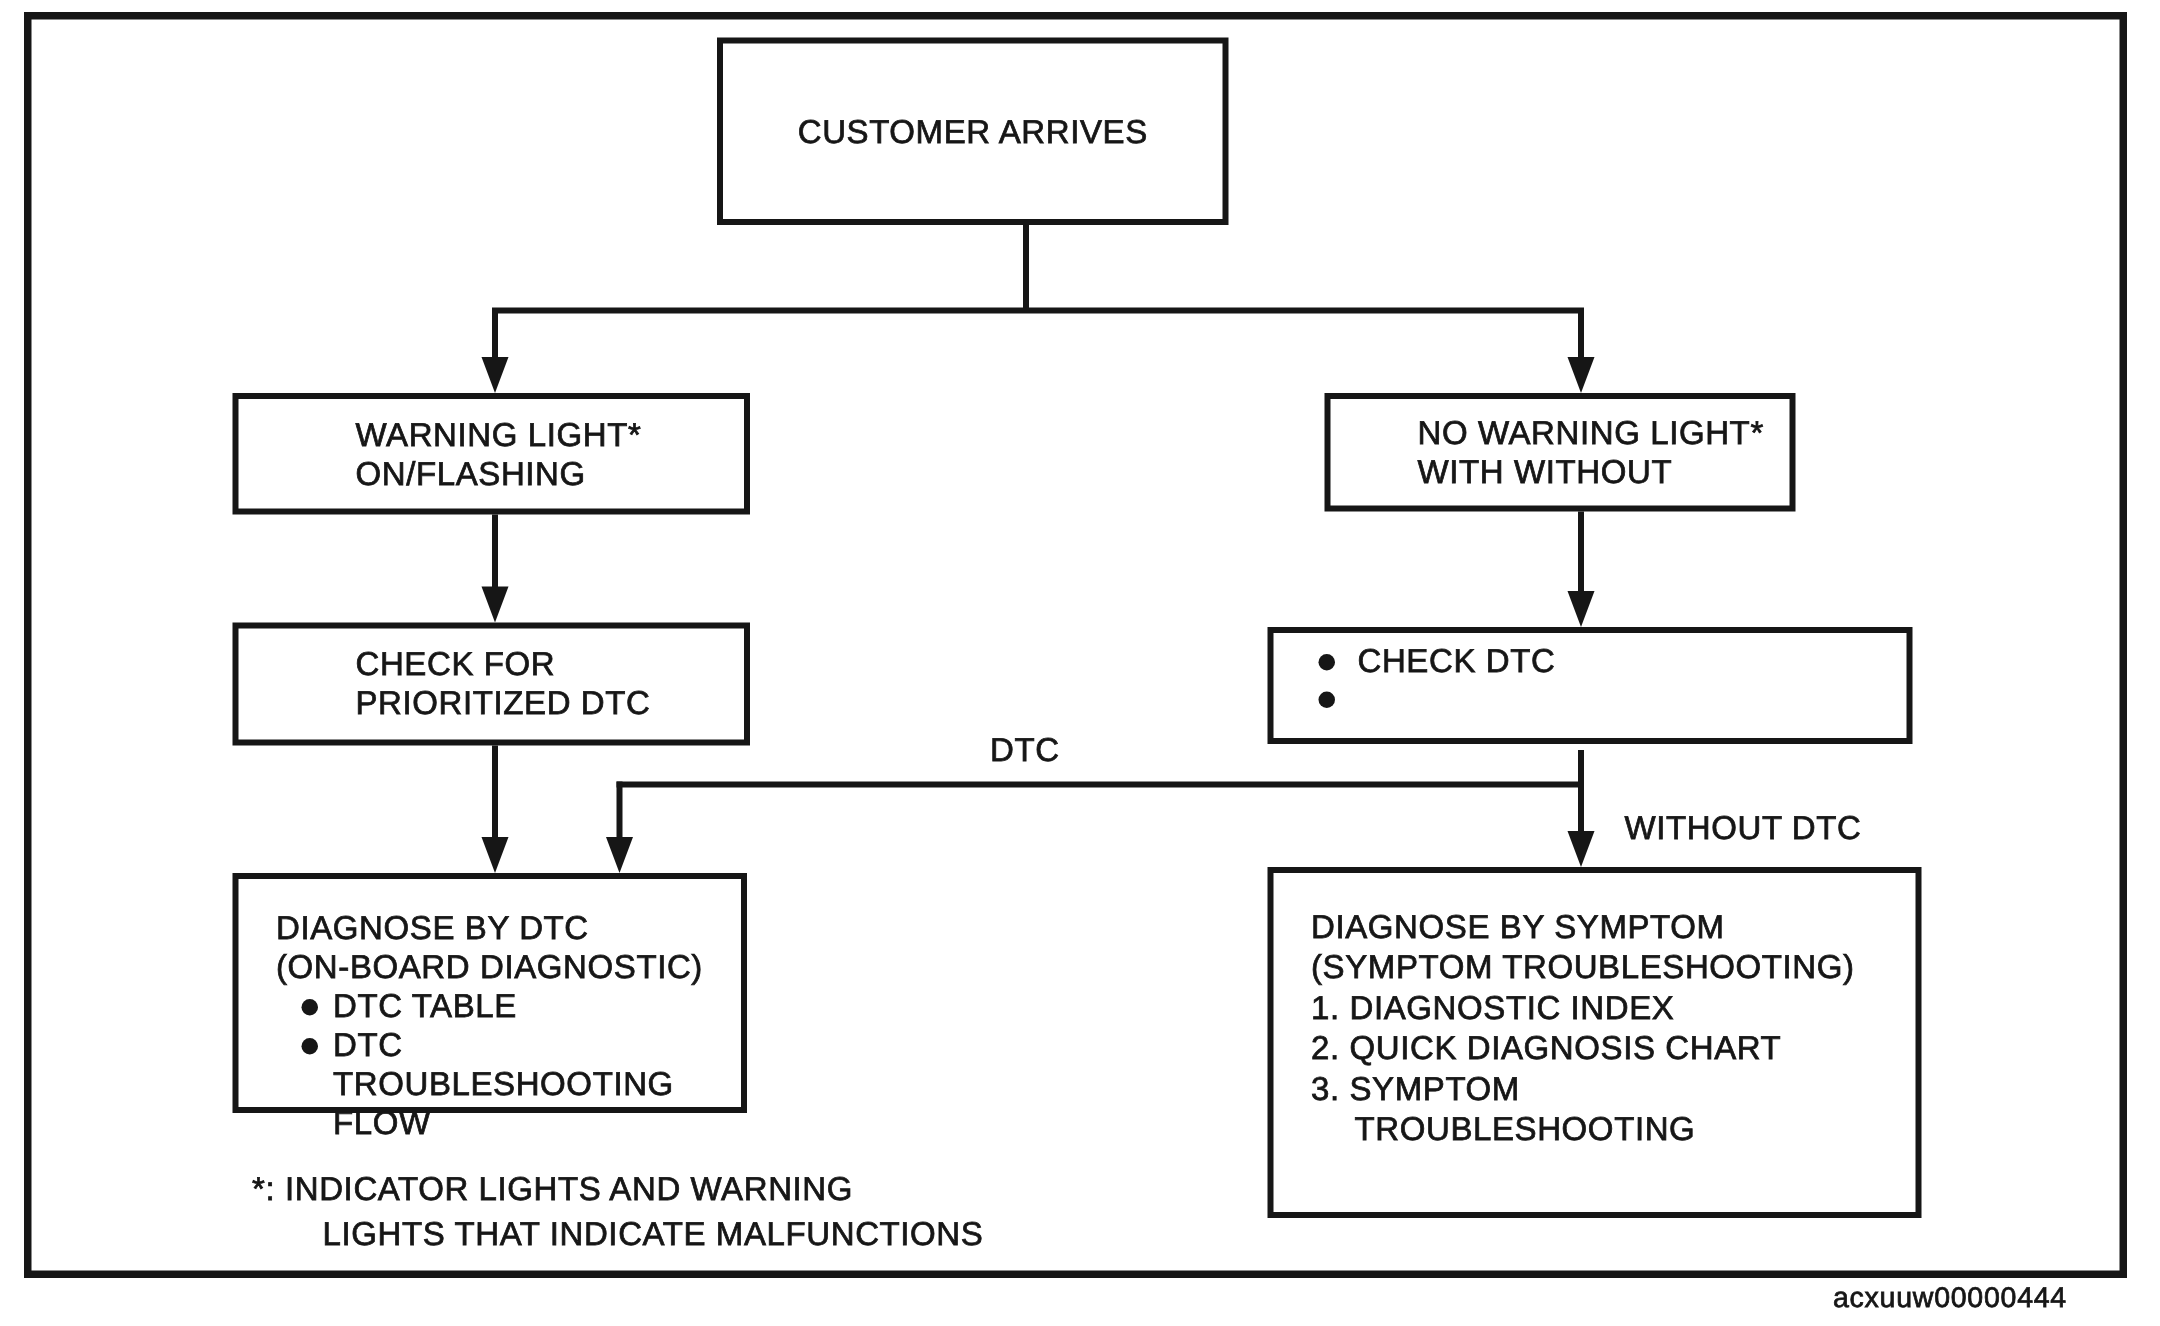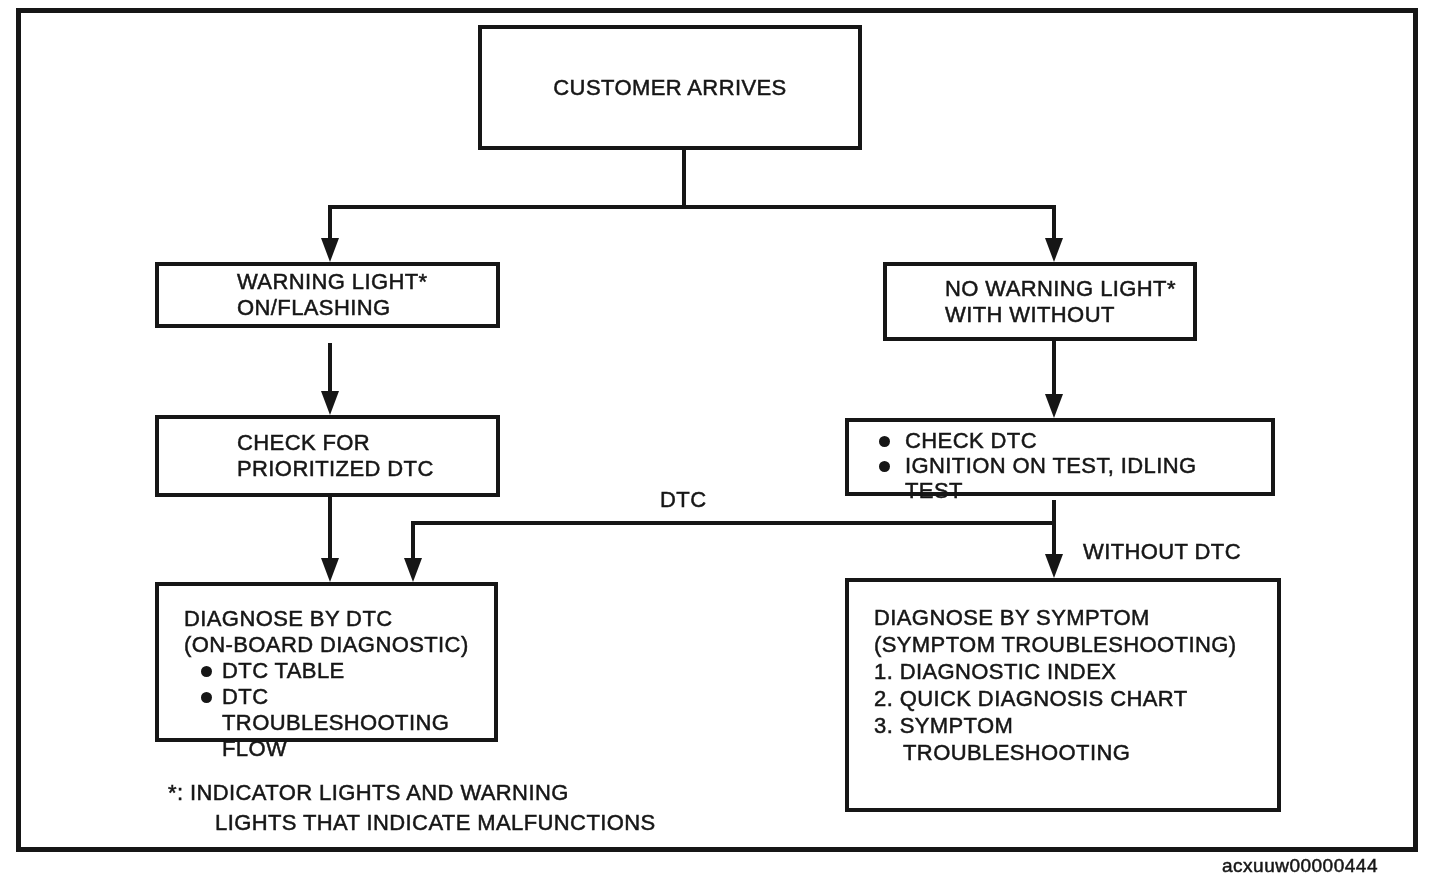--- a/index.html
+++ b/index.html
@@ -59,32 +59,32 @@
     -webkit-text-stroke: 0.5px currentColor;
   }
 </style>
 </head>
 <body>
 
 <div id="canvas">
 
   <div class="frame" style="left:16px; top:8px; width:1402px; height:844px;"></div>
 
-  <div class="node ccenter" style="left:478px; top:25px; width:384px; height:125px;">
+  <div class="node ccenter" style="left:478px; top:25px; width:341px; height:125px;">
     <div class="txt">CUSTOMER ARRIVES</div>
   </div>
 
   <div class="line" style="left:682px; top:150px; width:4px; height:57px;"></div>
   <div class="line" style="left:328px; top:205px; width:728px; height:4px;"></div>
   <div class="line" style="left:328px; top:207px; width:4px; height:32px;"></div>
   <div class="arrow-down" style="left:321px; top:238px;"></div>
   <div class="line" style="left:1052px; top:207px; width:4px; height:32px;"></div>
   <div class="arrow-down" style="left:1045px; top:238px;"></div>
 
-  <div class="node vcenter" style="left:155px; top:262px; width:345px; height:66px; padding-left:78px;">
+  <div class="node vcenter" style="left:155px; top:262px; width:345px; height:81px; padding-left:78px;">
     <div class="txt">WARNING LIGHT*</div>
     <div class="txt">ON/FLASHING</div>
   </div>
 
   <div class="node vcenter" style="left:883px; top:262px; width:314px; height:79px; padding-left:58px;">
     <div class="txt">NO WARNING LIGHT*</div>
     <div class="txt">WITH WITHOUT</div>
   </div>
 
   <div class="line" style="left:328px; top:343px; width:4px; height:50px;"></div>
@@ -100,24 +100,20 @@
 
   <div class="node" style="left:845px; top:418px; width:430px; height:78px; padding:6px 6px 0 30px;">
     <div class="bullet-row">
       <span class="dot"></span>
       <div class="txt block" style="margin-left:15px; line-height:25px;">
         <span>CHECK DTC</span>
       </div>
     </div>
     <div class="bullet-row">
       <span class="dot"></span>
-      <div class="txt block" style="margin-left:15px; line-height:25px;">
-        <span>IGNITION ON TEST, IDLING</span>
-        <span>TEST</span>
-      </div>
     </div>
   </div>
 
   <div class="line" style="left:328px; top:497px; width:4px; height:62px;"></div>
   <div class="arrow-down" style="left:321px; top:558px;"></div>
 
   <div class="line" style="left:411px; top:521px; width:645px; height:4px;"></div>
   <div class="line" style="left:411px; top:521px; width:4px; height:38px;"></div>
   <div class="arrow-down" style="left:404px; top:558px;"></div>
 

